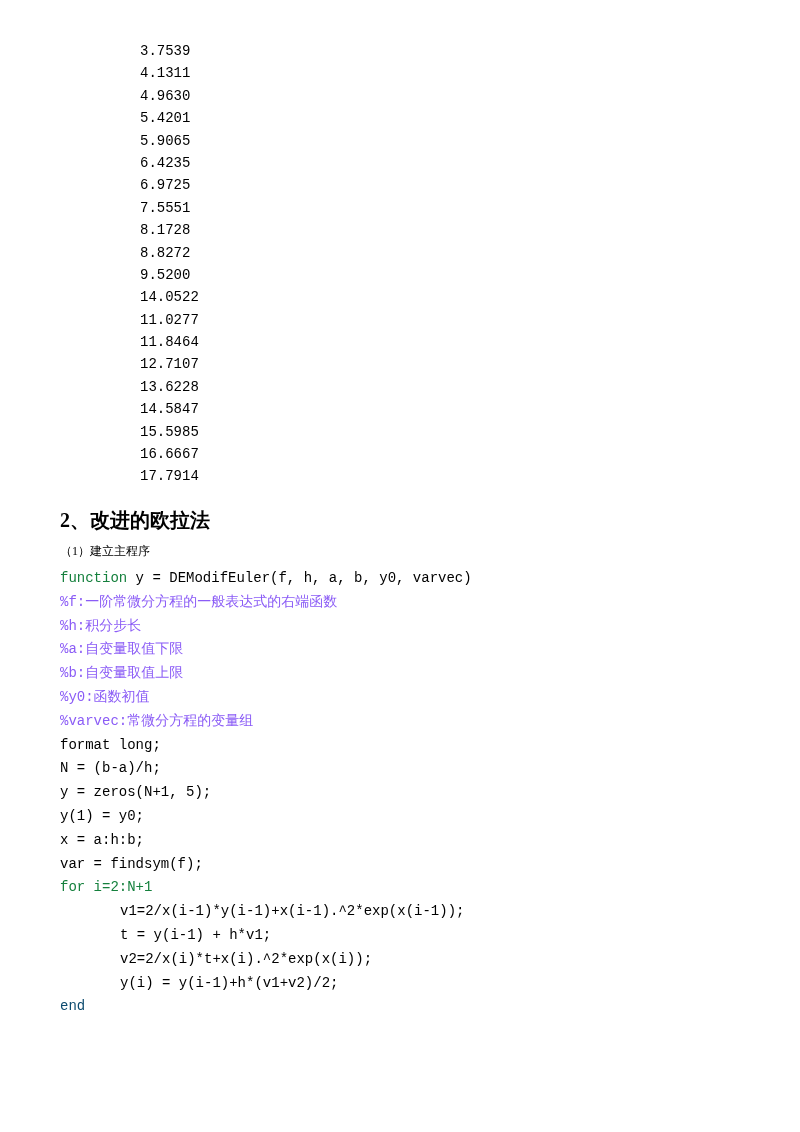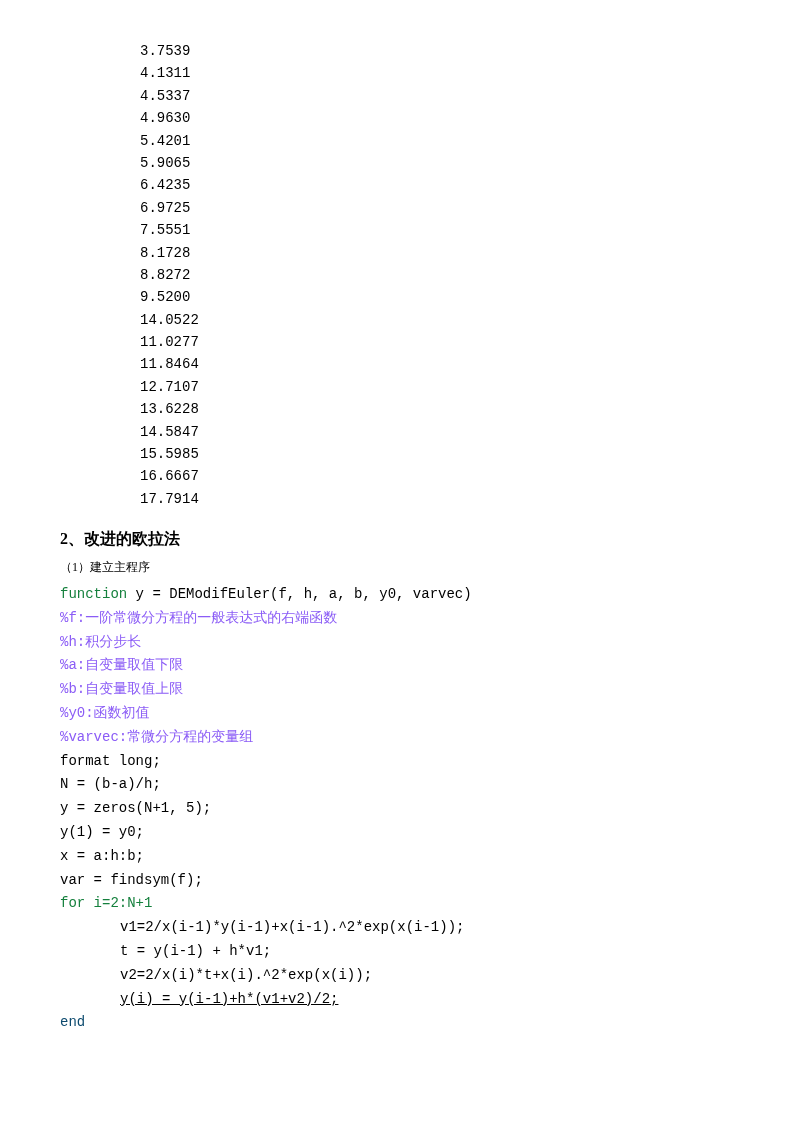--- a/index.html
+++ b/index.html
@@ -20,21 +20,21 @@
       padding-left: 80px;
     }
     .number-line {
       color: #000000;
       font-family: 'Courier New', Courier, monospace;
       font-size: 14px;
       line-height: 1.6;
     }
     .section-heading {
       font-family: SimSun, '宋体', serif;
-      font-size: 16px;
+      font-size: 20px;
       font-weight: bold;
       color: #000000;
       margin-bottom: 6px;
       margin-top: 8px;
     }
     .sub-heading {
       font-family: SimSun, '宋体', serif;
       font-size: 12px;
       color: #000000;
       margin-bottom: 6px;
@@ -57,21 +57,20 @@
       color: #0c4a6e;
     }
   </style>
 </head>
 <body>
 
 <div class="numbers-block">
 
     <div class="number-line">3.7539</div>
     <div class="number-line">4.1311</div>
-    <div class="number-line">4.5337</div>
     <div class="number-line">4.9630</div>
     <div class="number-line">5.4201</div>
     <div class="number-line">5.9065</div>
     <div class="number-line">6.4235</div>
     <div class="number-line">6.9725</div>
     <div class="number-line">7.5551</div>
     <div class="number-line">8.1728</div>
     <div class="number-line">8.8272</div>
     <div class="number-line">9.5200</div>
     <div class="number-line">14.0522</div>
@@ -102,17 +101,17 @@
         <div>format long;</div>
         <div>N = (b-a)/h;</div>
         <div>y = zeros(N+1, 5);</div>
         <div>y(1) = y0;</div>
         <div>x = a:h:b;</div>
         <div>var = findsym(f);</div>
         <div><span class="kw-blue">for i=2:N+1</span></div>
         <div style="padding-left: 60px;">v1=2/x(i-1)*y(i-1)+x(i-1).^2*exp(x(i-1));</div>
         <div style="padding-left: 60px;">t = y(i-1) + h*v1;</div>
         <div style="padding-left: 60px;">v2=2/x(i)*t+x(i).^2*exp(x(i));</div>
-        <div style="padding-left: 60px; text-decoration: underline;">y(i) = y(i-1)+h*(v1+v2)/2;</div>
+        <div style="padding-left: 60px;">y(i) = y(i-1)+h*(v1+v2)/2;</div>
         <div><span class="kw-end">end</span></div>
       </div>
   </div>
 </div>
 
 </body></html>

